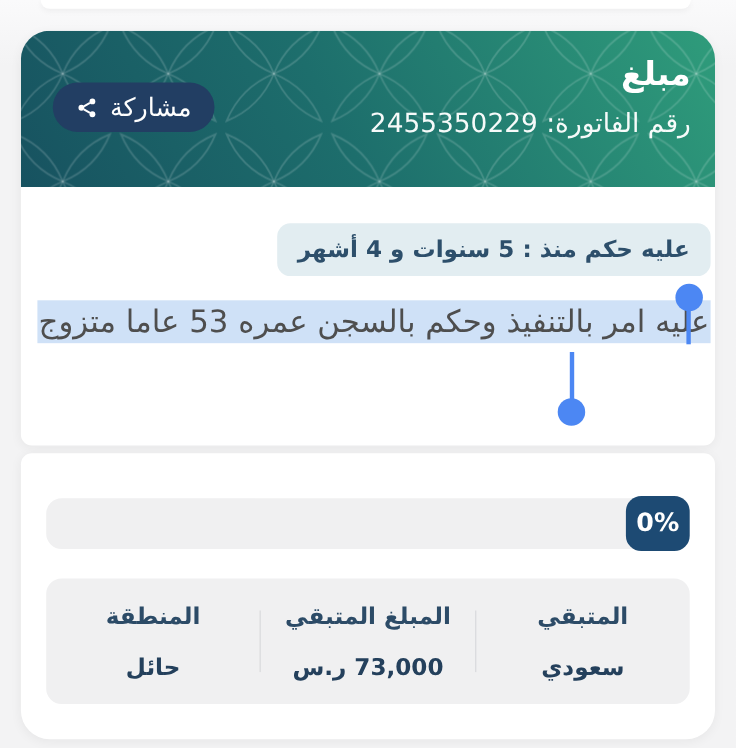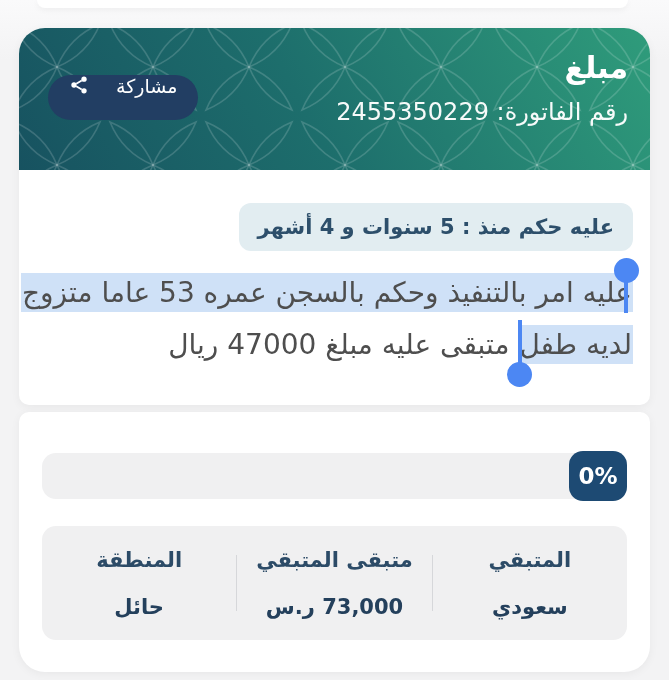--- a/index.html
+++ b/index.html
@@ -26,27 +26,27 @@
     background:linear-gradient(62deg,#175260 0%,#1d6e6c 45%,#2f9c7b 100%);
     padding:22px 22px 0 22px; }
   .header svg.pattern { position:absolute; inset:0; width:100%; height:100%; }
 
   .header-texts { position:relative; z-index:2; text-align:right; }
   .app-title { color:#ffffff; font-size:30px; font-weight:bold; line-height:36px; }
   .invoice-line { margin-top:12px; color:rgba(255,255,255,0.96); font-size:24px; }
   .invoice-line .num { letter-spacing:0.5px; }
 
   .share-btn { position:absolute; z-index:3; left:29px; top:47px; height:45px;
-    display:flex; gap:27px; padding:0 21px;
+    display:flex; align-items:center; gap:11px; padding:0 21px;
     background:#223e63; border:none; border-radius:24px; cursor:pointer;
-    color:#ffffff; font-size:19px; font-family:inherit; }
+    color:#ffffff; font-size:23px; font-family:inherit; }
   .share-btn svg { width:20px; height:20px; }
 
   
-  .case-body { position:relative; padding:33px 17px 0 18px; height:302px; }
+  .case-body { position:relative; padding:33px 4px 0 18px; height:302px; }
   .sentence-badge { display:inline-block; background:#e2edf1; color:#2d4f6b;
     border-radius:12px; padding:12px 19px; font-size:21px; font-weight:bold; }
 
   .description { margin-top:16px; font-size:28px; line-height:52px;
     color:#4e4e4e; text-align:right; padding-left:10px; white-space:nowrap; }
   .description .line { display:block; }
   .hl { background:#cfe1f7; padding:3px 1px; }
 
   
   .sel-caret { position:absolute; width:4px; background:#4c87f3; z-index:4; }
@@ -117,21 +117,20 @@
           <path d="M8.7 13.6l6.6 3.9M15.3 6.5l-6.6 3.9" stroke="#ffffff" stroke-width="2.2" fill="none"></path>
         </svg>
       </button>
     </div>
 
     <div class="case-body">
       <div class="sentence-badge">عليه حكم منذ : 5 سنوات و 4 أشهر</div>
 
       <div class="description">
         <span class="line"><span class="hl">عليه امر بالتنفيذ وحكم بالسجن عمره 53 عاما متزوج</span></span>
-        <span class="line"><span class="hl">لديه طفل</span><span> متبقى عليه مبلغ 47000 ريال</span></span>
       </div>
 
       <div class="sel-caret caret-start"></div>
       <div class="sel-handle handle-start"></div>
       <div class="sel-caret caret-end"></div>
       <div class="sel-handle handle-end"></div>
     </div>
   </div>
 
   <div class="lower-card">
@@ -140,21 +139,21 @@
       <div class="progress-chip">0%</div>
     </div>
 
     <div class="stats-panel">
       <div class="stat-col">
         <div class="stat-label">المتبقي</div>
         <div class="stat-value">سعودي</div>
       </div>
       <div class="stat-divider"></div>
       <div class="stat-col">
-        <div class="stat-label">متبقى المتبقي</div>
+        <div class="stat-label">المبلغ المتبقي</div>
         <div class="stat-value">73,000 ر.س</div>
       </div>
       <div class="stat-divider"></div>
       <div class="stat-col">
         <div class="stat-label">المنطقة</div>
         <div class="stat-value">حائل</div>
       </div>
     </div>
   </div>
 

